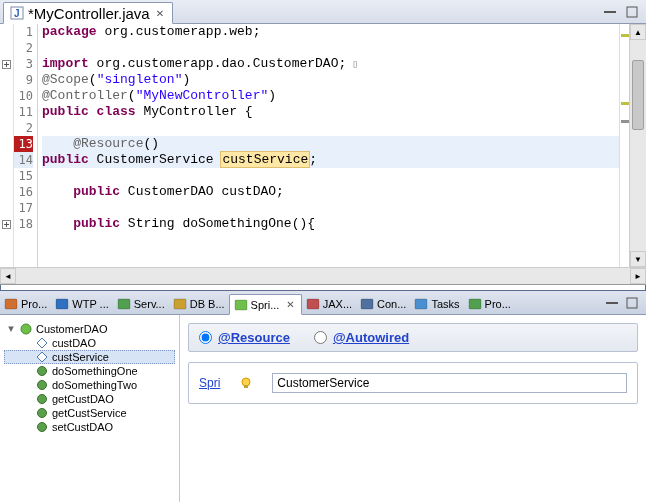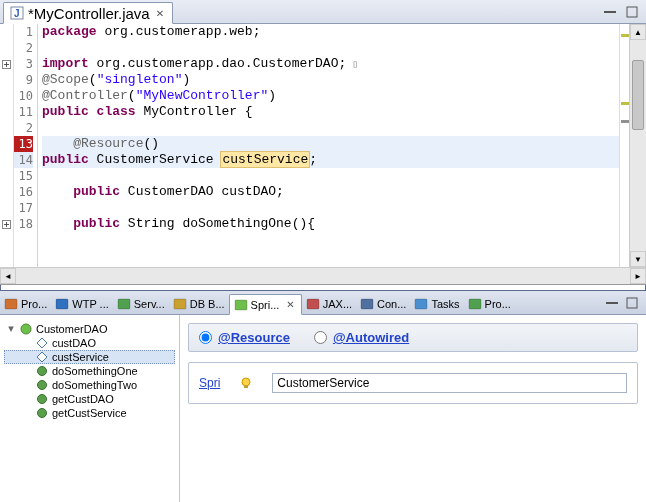--- a/index.html
+++ b/index.html
@@ -304,20 +304,28 @@
             <span>getCustDAO</span>
           </div>
           <div class="tree-child">
             <span class="node-icon">
               <svg width="12" height="12">
                 <circle cx="6" cy="6" r="4.5" fill="#5aa04a" stroke="#3a7030"></circle>
               </svg>
             </span>
             <span>getCustService</span>
           </div>
+          <div class="tree-child">
+            <span class="node-icon">
+              <svg width="12" height="12">
+                <circle cx="6" cy="6" r="4.5" fill="#5aa04a" stroke="#3a7030"></circle>
+              </svg>
+            </span>
+            <span>setCustDAO</span>
+          </div>
         </div>
     </div>
 
     <div class="form-pane">
       <div class="radio-bar">
         <label class="radio-opt">
           <input type="radio" name="anno" checked="" style="">
           <a href="#">@Resource</a>
         </label>
         <label class="radio-opt">

